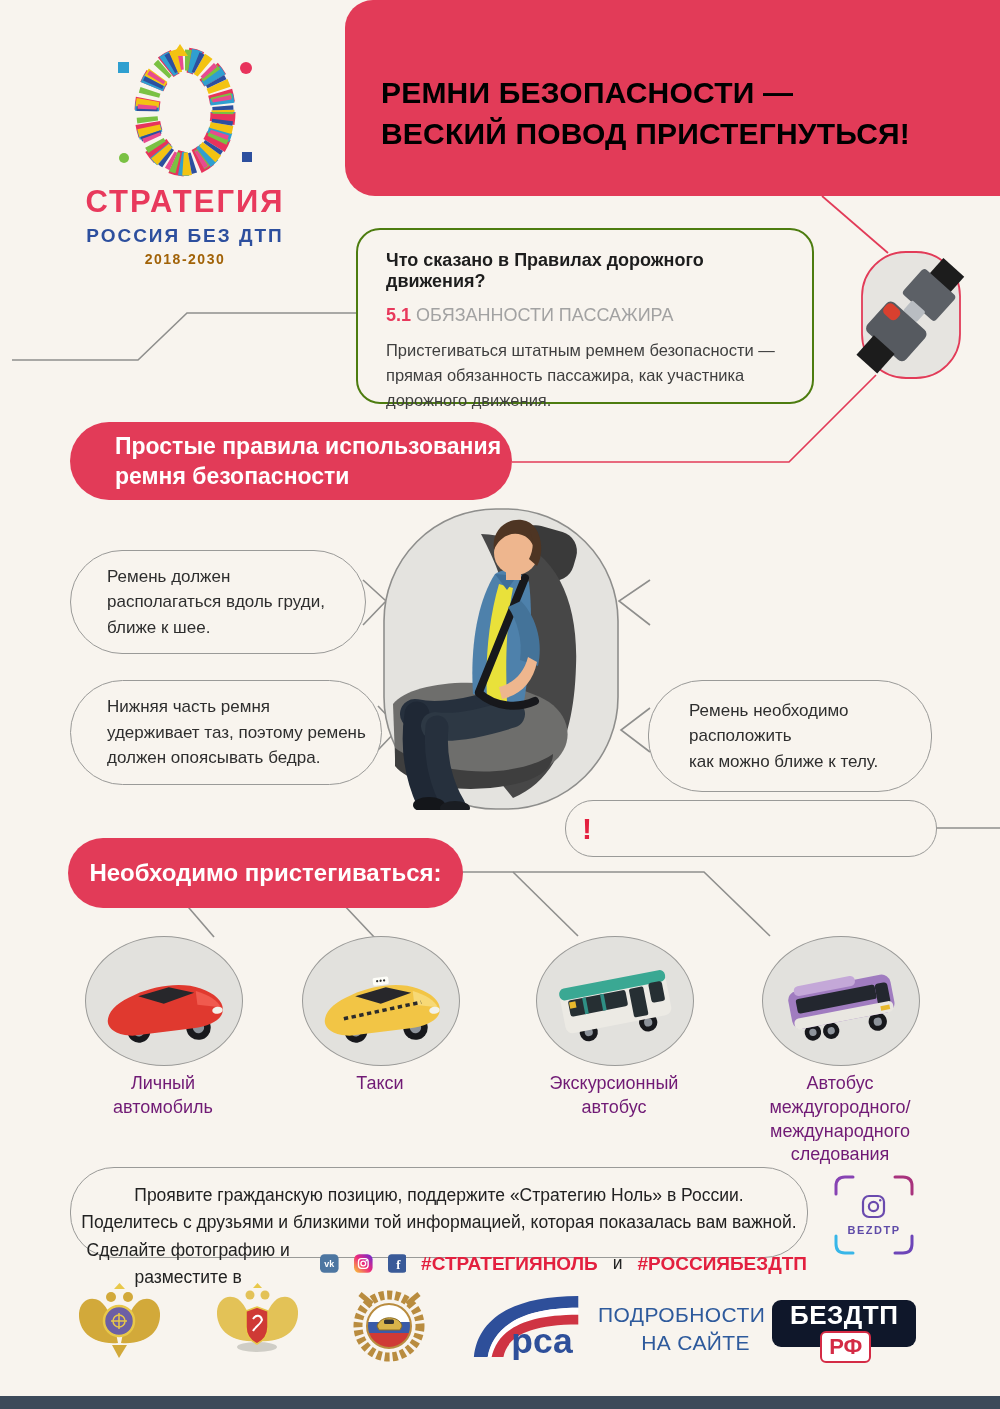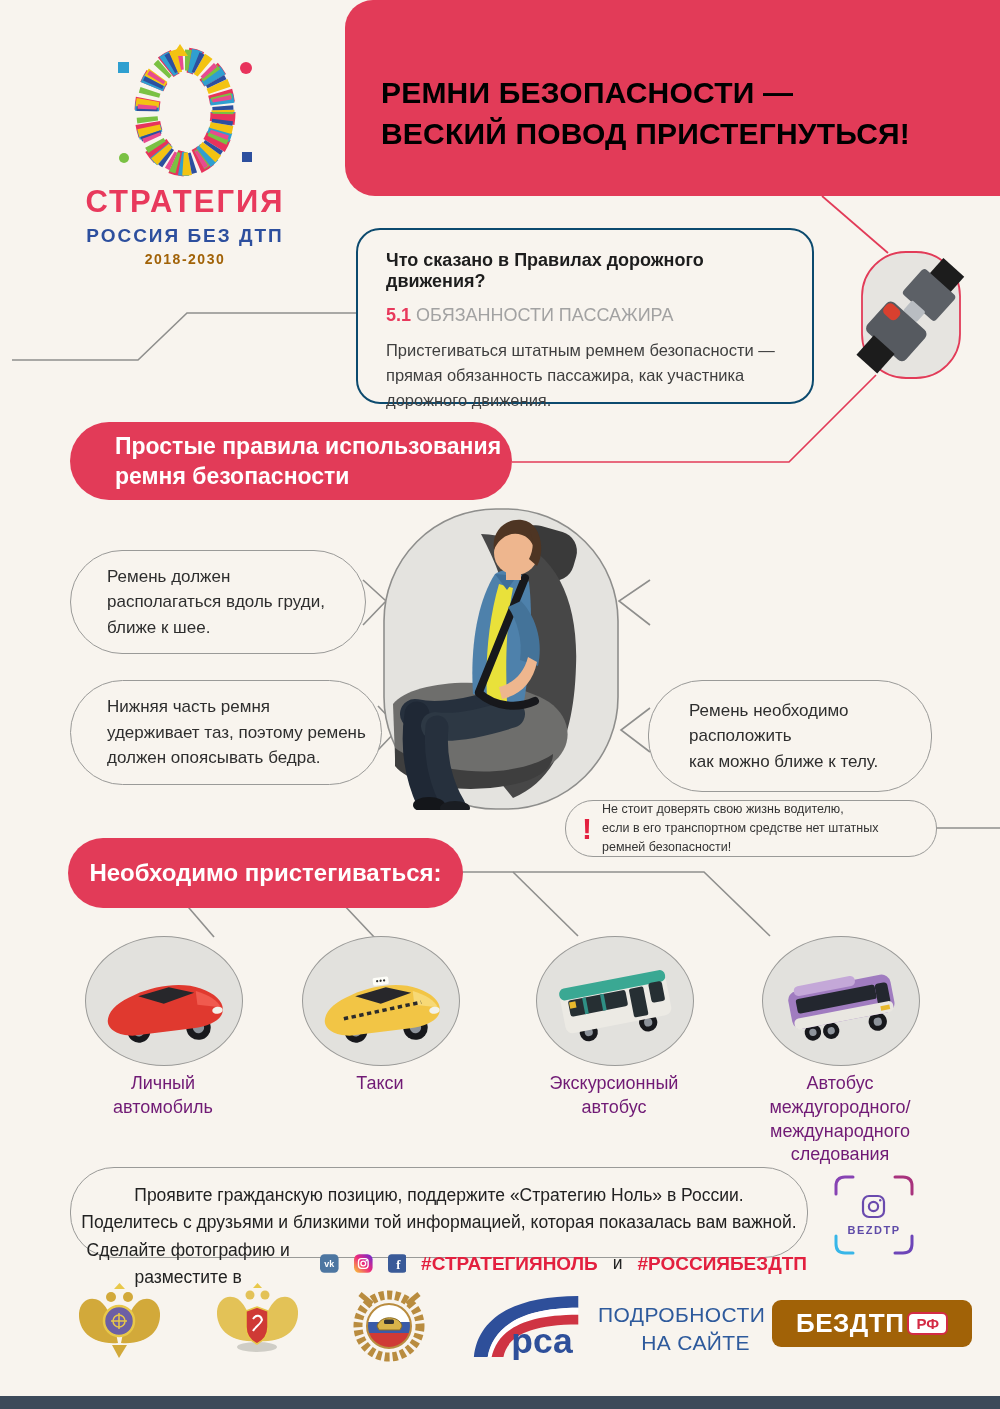--- a/index.html
+++ b/index.html
@@ -7,21 +7,21 @@
   .abs{position:absolute;}
   .preline{white-space:pre-line;}
   
   .banner{left:345px;top:0;width:655px;height:196px;background:#e23b58;border-radius:28px 0 0 30px;z-index:2;}
   .banner-title{left:36px;top:72px;color:#000000;font-size:30px;font-weight:800;line-height:1.38;letter-spacing:.2px;}
   .brand{left:60px;top:40px;width:250px;text-align:center;z-index:2;}
   .brand-title{font-size:31px;font-weight:800;letter-spacing:2px;color:#e8395c;margin-top:4px;}
   .brand-sub{font-size:19px;font-weight:700;letter-spacing:2px;color:#2d4f9e;margin-top:5px;}
   .brand-years{font-size:14px;font-weight:800;letter-spacing:1.5px;color:#a16207;margin-top:4px;}
   
-  .rulesbox{left:356px;top:228px;width:458px;height:176px;border:2px solid #0c4a6e;border-radius:24px;box-sizing:border-box;padding:20px 24px 0 28px;z-index:2;}
+  .rulesbox{left:356px;top:228px;width:458px;height:176px;border:2px solid #4d7c0f;border-radius:24px;box-sizing:border-box;padding:20px 24px 0 28px;z-index:2;}
   .rules-q{font-size:18px;font-weight:bold;color:#1d1d1d;}
   .rules-clause{margin-top:13px;font-size:18px;}
   .clause-num{color:#e8395c;font-weight:bold;}
   .clause-title{color:#a2a2a2;}
   .rules-body{margin-top:12px;font-size:16.5px;color:#3f3f3f;line-height:1.5;}
   
   .pill{background:#e23b58;color:#fff;font-weight:bold;display:flex;flex-direction:column;justify-content:center;z-index:2;}
   .pill1{left:70px;top:422px;width:442px;height:78px;border-radius:40px;font-size:23px;line-height:1.32;padding-left:45px;box-sizing:border-box;}
   .pill2{left:68px;top:838px;width:395px;height:70px;border-radius:36px;font-size:24px;text-align:center;}
   
@@ -41,23 +41,23 @@
   .cta{left:70px;top:1167px;width:738px;height:91px;border:1.6px solid #9a9a98;border-radius:44px;box-sizing:border-box;text-align:center;padding-top:14px;z-index:2;}
   .cta-l{font-size:17.5px;color:#222;line-height:1.52;}
   .cta-row{display:flex;align-items:center;justify-content:center;gap:15px;margin-top:2px;}
   .hashtag{color:#e3203f;font-weight:bold;font-size:19px;}
   .soc{display:inline-block;vertical-align:middle;}
   
   .nametag{left:818px;top:1158px;width:112px;height:112px;z-index:2;}
   .handle{position:absolute;left:0;top:66px;width:112px;text-align:center;font-size:11px;font-weight:bold;letter-spacing:1.5px;color:#5f4ba8;}
   
   .details{left:598px;top:1301px;width:152px;text-align:right;font-size:21px;color:#2e5a9c;line-height:1.32;letter-spacing:.4px;z-index:2;}
-  .badge{left:772px;top:1300px;height:47px;background:#a16207;border-radius:9px;display:flex;align-items:center;padding:0 24px;box-sizing:border-box;z-index:2;}
+  .badge{left:772px;top:1300px;height:47px;background:#0f172a;border-radius:9px;display:flex;align-items:center;padding:0 18px;box-sizing:border-box;z-index:2;flex-direction:column;}
   .badge-name{color:#fff;font-size:26px;font-weight:bold;letter-spacing:.5px;}
-  .badge-rf{margin-left:3px;background:#fff;color:#d42b45;border:2.5px solid #d42b45;border-radius:6px;font-size:15px;font-weight:bold;padding:1px 7px;}
+  .badge-rf{margin-left:3px;background:#fff;color:#d42b45;border:2.5px solid #d42b45;border-radius:6px;font-size:22px;font-weight:bold;padding:1px 7px;}
   .footer-bar{left:0;top:1396px;width:1000px;height:13px;background:#3d4a5a;z-index:2;}
   svg{display:block;}
 </style>
 </head>
 <body>
 
 <div id="poster">
 
   <svg class="abs" style="left:0;top:0;z-index:1;" width="1000" height="1409" viewBox="0 0 1000 1409">
     <g fill="none" stroke="#8f8f8d" stroke-width="1.6">
@@ -165,22 +165,20 @@
 должен опоясывать бедра.</div>
   </div>
   <div class="abs bubble b4">
     <div class="t preline">Ремень необходимо
 расположить
 как можно ближе к телу.</div>
   </div>
 
   <div class="abs warn">
     <div class="warn-mark">!</div>
-    <div class="warn-text preline">Не стоит доверять свою жизнь водителю,
-если в его транспортном средстве нет штатных ремней безопасности!</div>
   </div>
 
   <div class="abs pill pill2">Необходимо пристегиваться:</div>
 
   <div class="abs vcircle" style="left:85px;top:936px;">
     <svg width="140" height="100" viewBox="0 0 160 110">
       <g transform="rotate(-7 80 60)">
         <circle cx="48" cy="86" r="13" fill="#17181c"></circle>
           <circle cx="48" cy="86" r="6" fill="#8d939b"></circle>
         <circle cx="116" cy="90" r="14" fill="#17181c"></circle>

